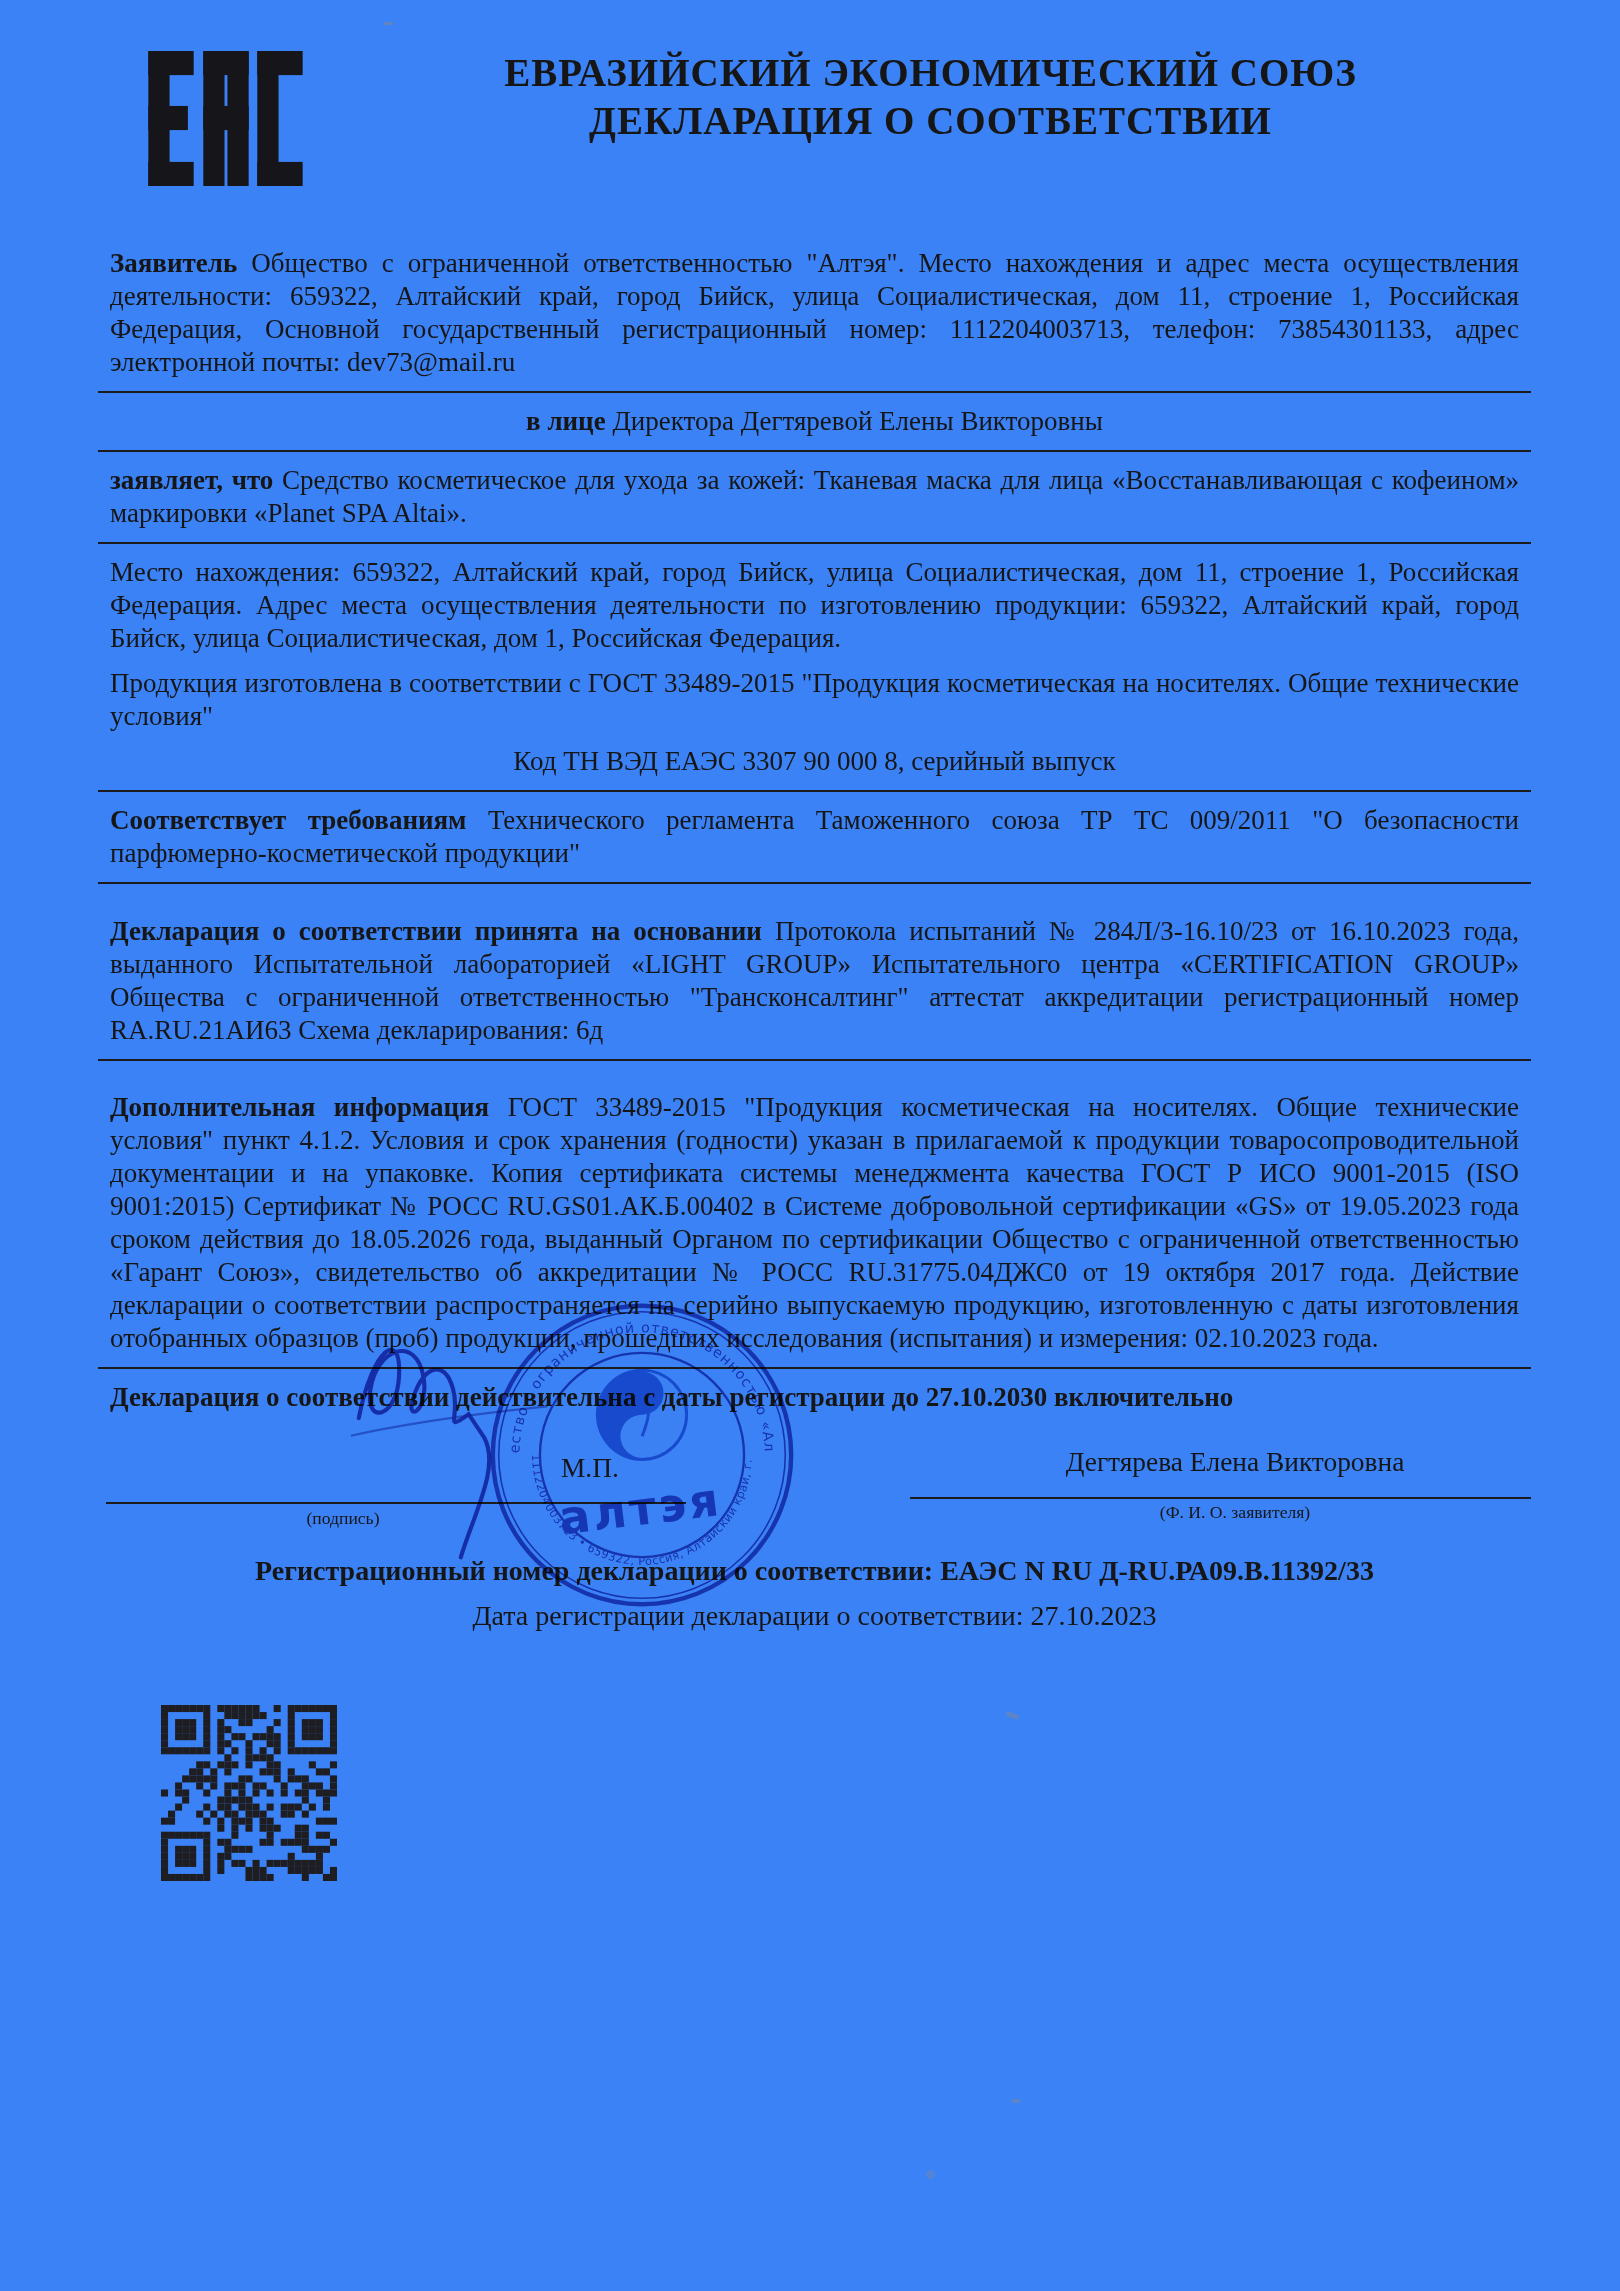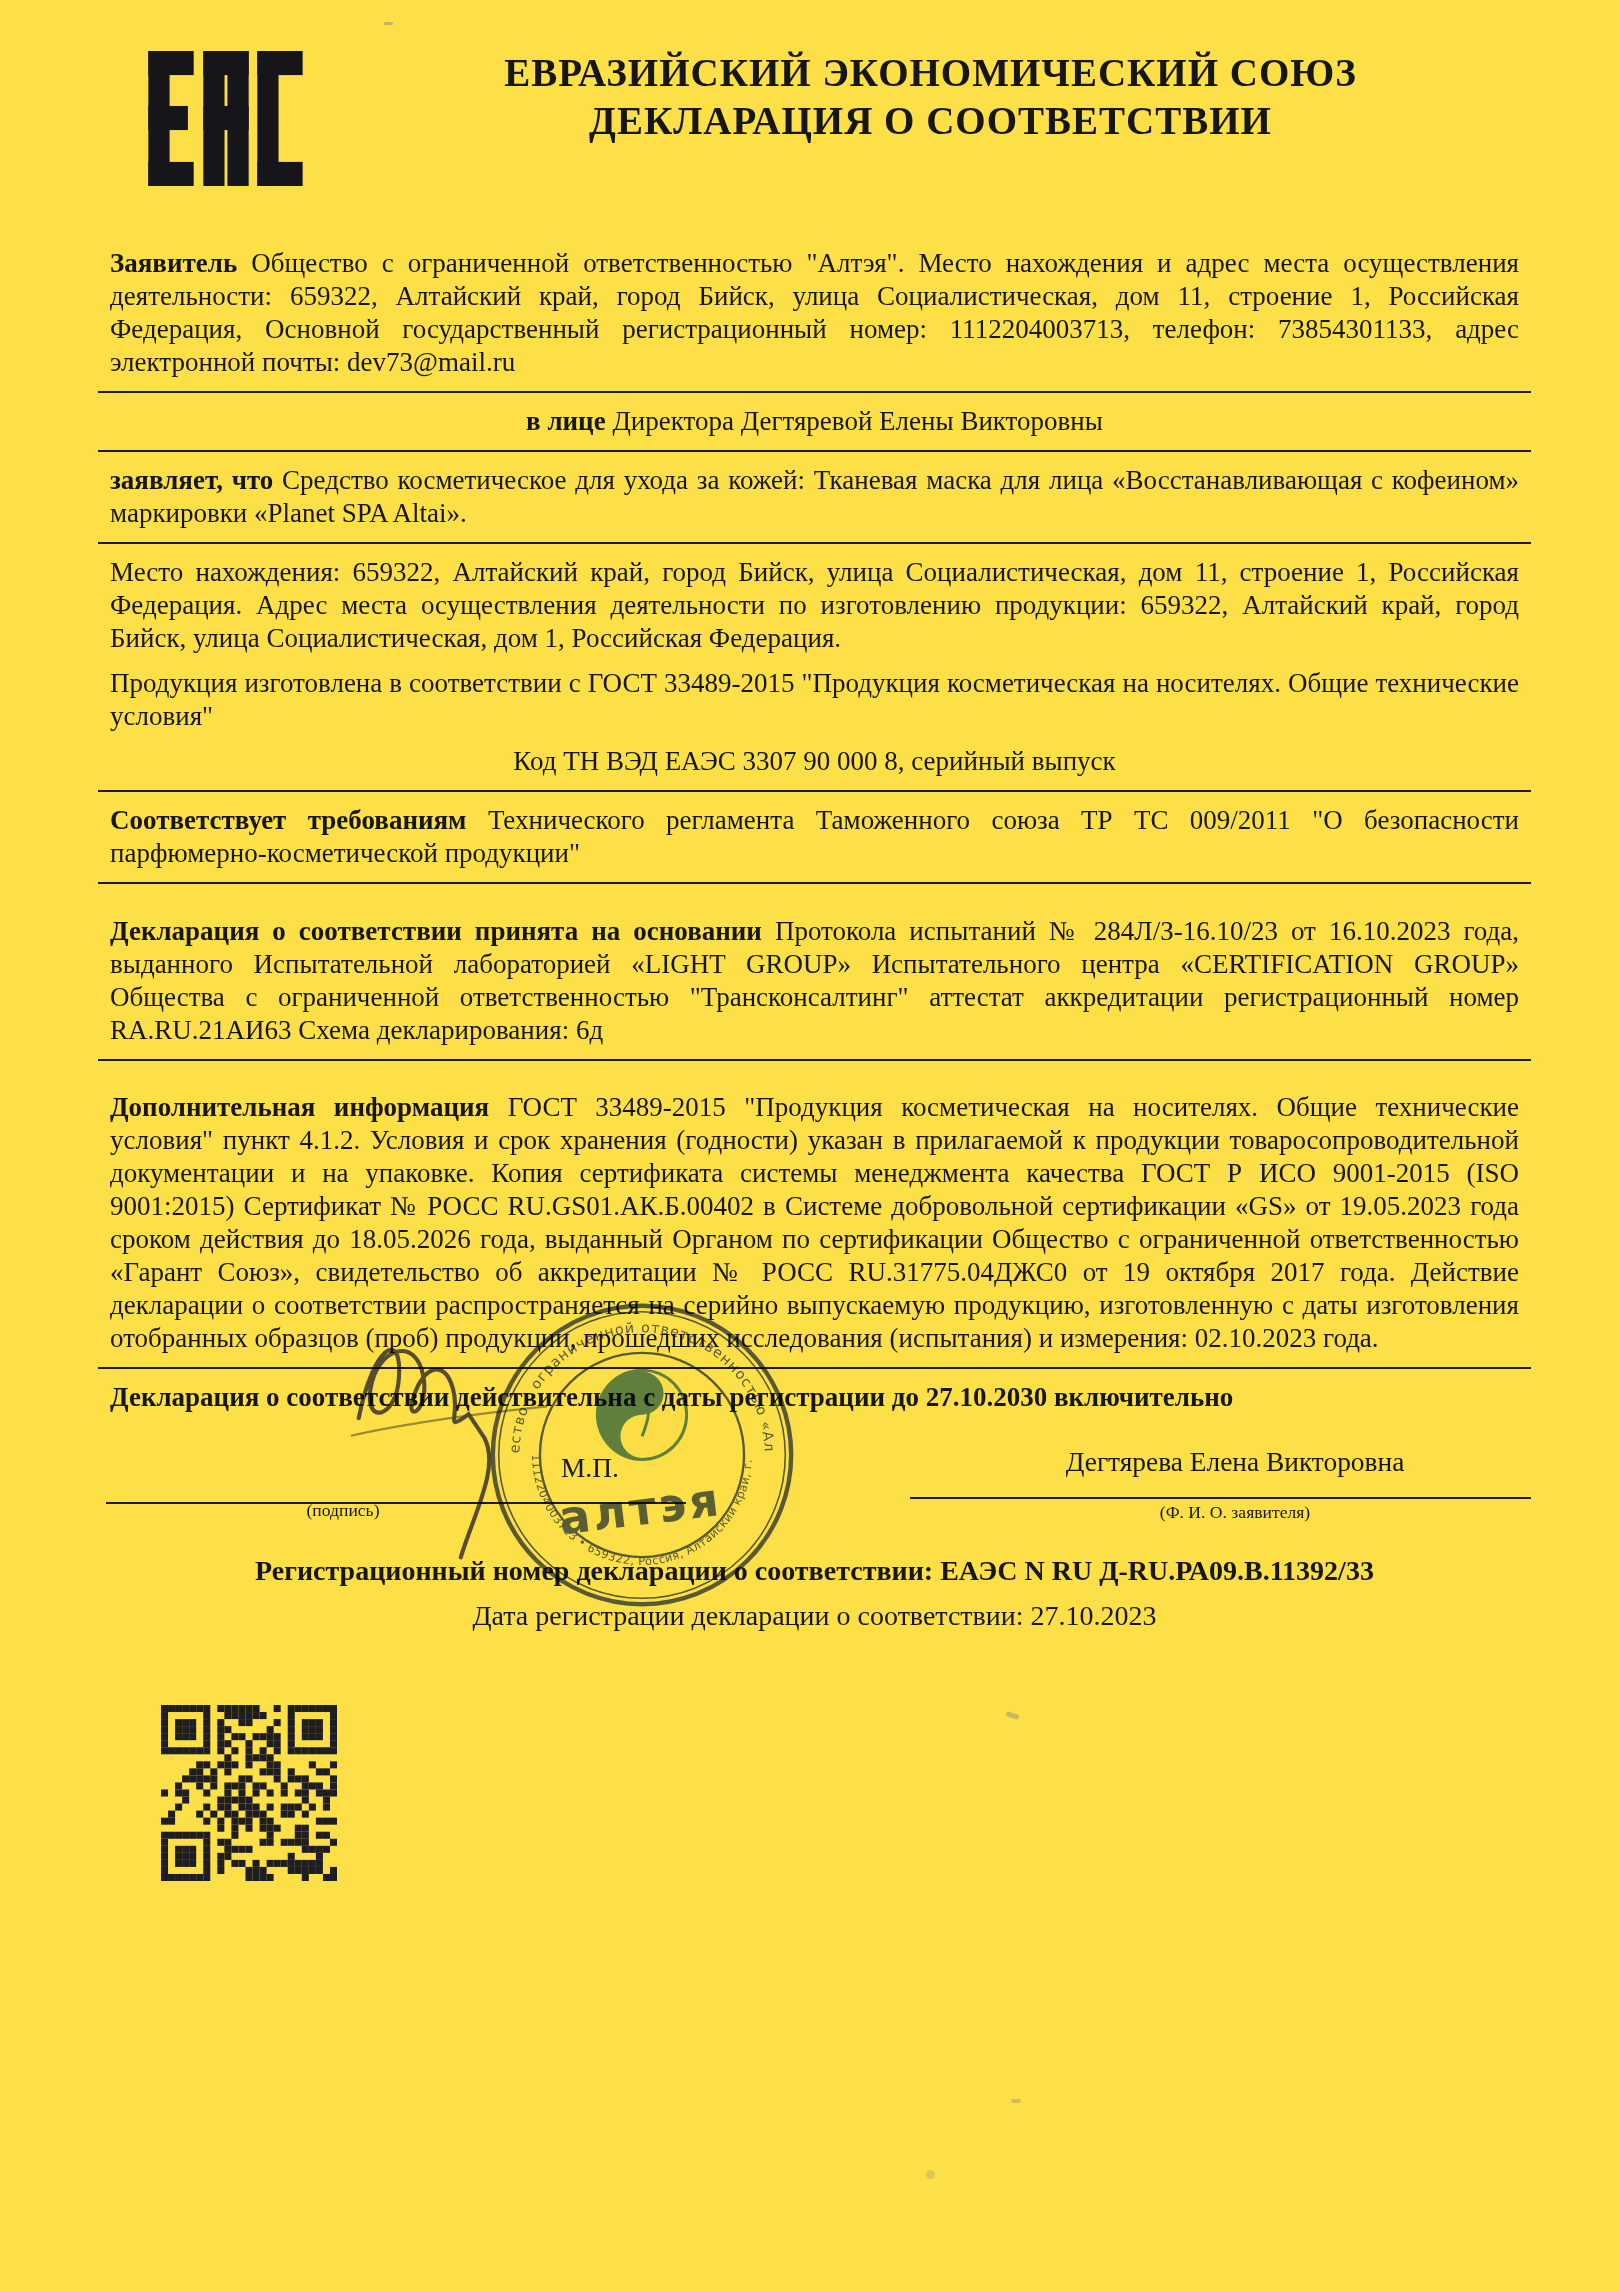--- a/index.html
+++ b/index.html
@@ -1,20 +1,20 @@
 <!DOCTYPE html>
 <html><head>
 <meta charset="utf-8">
 <style>
   html,body{margin:0;padding:0;background:#9a9a9a;}
   .page{
     position:relative;
     width:1620px;height:2292px;
     margin:0 auto;
-    background:#fde047;
+    background:#3b82f6;
     font-family:"Liberation Serif","DejaVu Serif",serif;
     color:#161616;
     overflow:hidden;
   }
   
   .eac-logo{position:absolute;left:147px;top:51px;width:157px;height:135px;}
   .title-block{position:absolute;left:323px;top:49px;width:1215px;text-align:center;}
   .title-line{font-weight:bold;font-size:39px;line-height:48px;letter-spacing:1px;}
   
   .content{
@@ -23,21 +23,21 @@
   }
   .content p{margin:12px;text-align:justify;}
   .content p.noj{text-align:center;}
   b{font-weight:bold;}
   .rule{height:0;border-bottom:2.9px solid #1c1c1c;margin:2.9px 0 2.9px;}
   .gap{height:15.7px;}
   .bold-line{font-weight:bold;text-align:left;}
   
   .sig-row{position:relative;height:116px;margin-top:9.8px;}
   .sig-line-left{position:absolute;left:7.8px;top:76px;width:580px;border-bottom:2.5px solid #1c1c1c;}
-  .sig-caption-left{position:absolute;left:147px;top:74px;width:196px;text-align:center;font-size:17.6px;line-height:21.6px;}
+  .sig-caption-left{position:absolute;left:147px;top:82px;width:196px;text-align:center;font-size:17.6px;line-height:21.6px;}
   .mp-label{position:absolute;left:463px;top:25.5px;font-size:27.4px;}
   .fio-name{position:absolute;left:833px;top:19.6px;width:608px;text-align:center;font-size:27.4px;}
   .sig-line-right{position:absolute;left:812px;top:71px;width:621px;border-bottom:2.5px solid #1c1c1c;}
   .sig-caption-right{position:absolute;left:833px;top:76px;width:608px;text-align:center;font-size:17.6px;line-height:21.6px;}
   .stamp-svg{position:absolute;left:386px;top:-129px;width:316px;height:316px;mix-blend-mode:multiply;opacity:.88;pointer-events:none;}
   .signature-svg{position:absolute;left:247px;top:-106px;width:208px;height:257px;mix-blend-mode:multiply;opacity:.9;pointer-events:none;}
   
   .reg-number{margin-top:29px;font-weight:bold;font-size:28px;text-align:left;}
   .reg-date{margin-top:29px;font-weight:normal;font-size:28px;text-align:left;}
   

